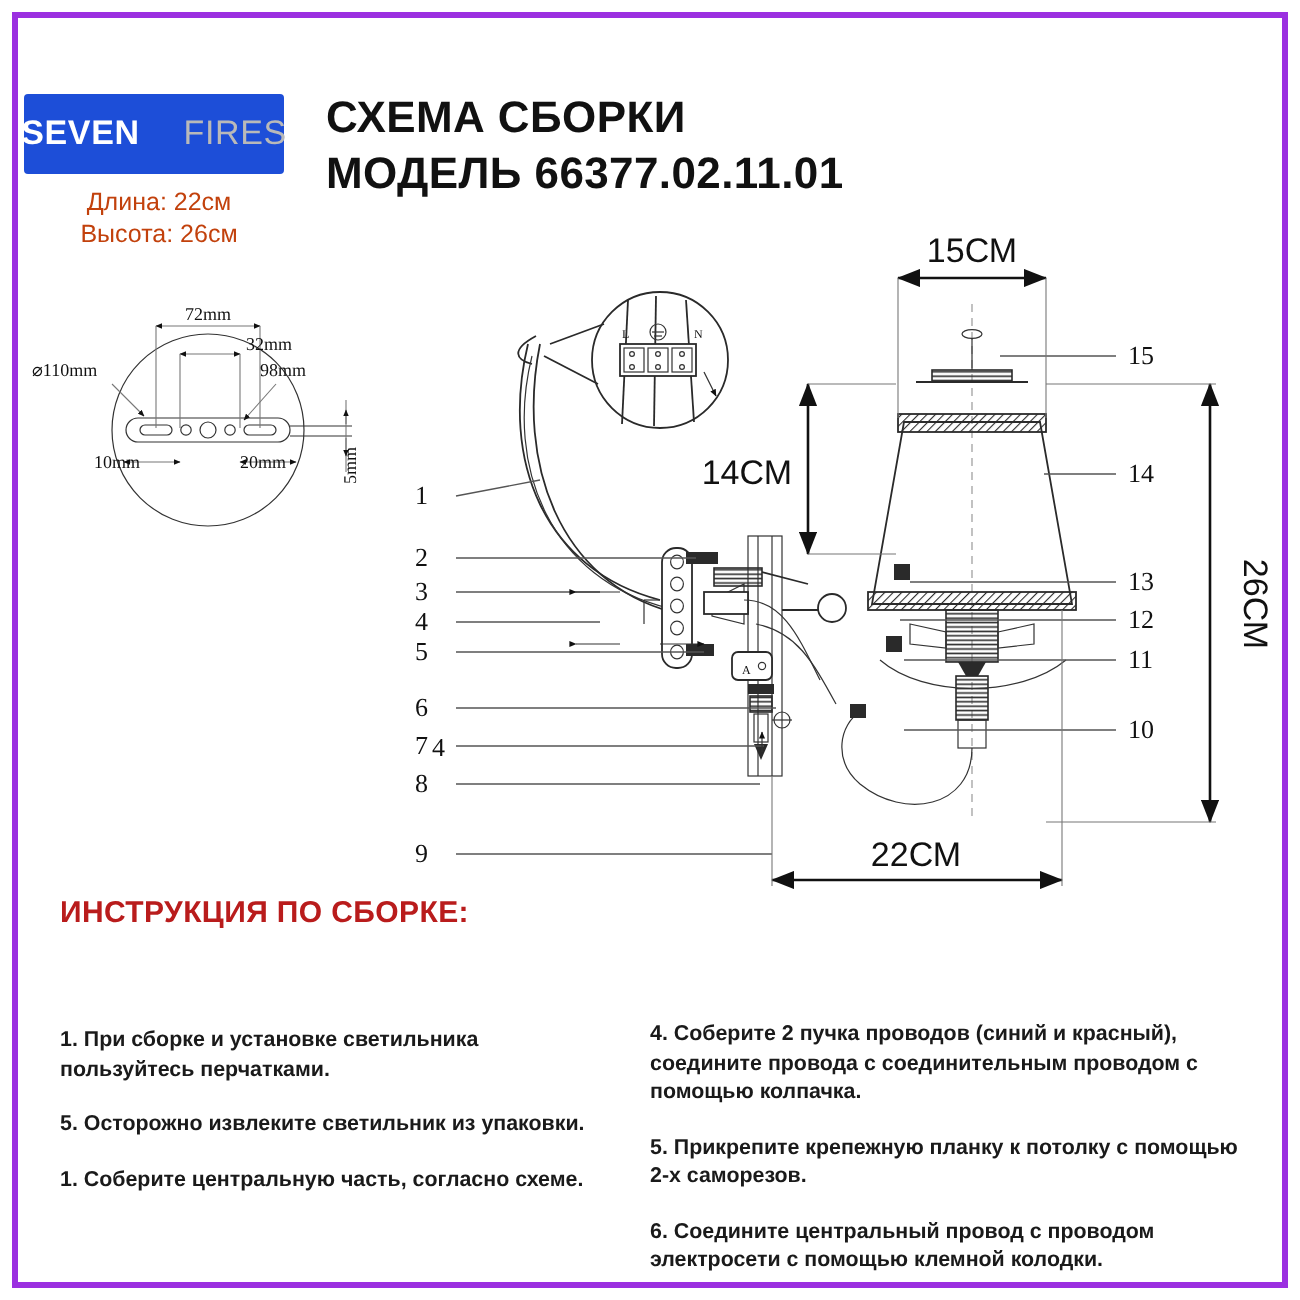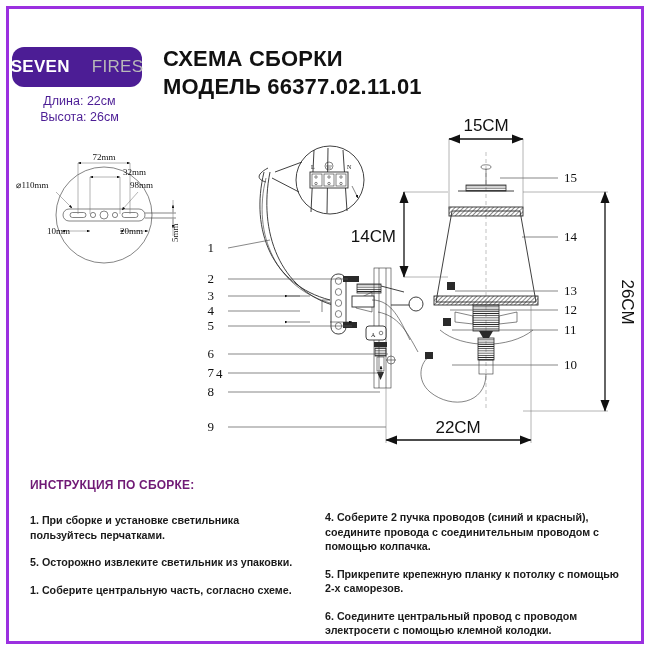--- a/index.html
+++ b/index.html
@@ -23,22 +23,22 @@
     border: 3px solid #9b30e0;
     box-sizing: border-box;
     pointer-events: none;
   }
 
   
   .logo-box {
     position: absolute;
     left: 12px; top: 47px;
     width: 130px; height: 40px;
-    background: #4c1d95;
-    border-radius: 12px;
+    background: #1d4ed8;
+    border-radius: 2px;
     display: flex;
     align-items: center;
     justify-content: center;
     letter-spacing: 0.3px;
   }
   .logo-seven {
     color: #ffffff;
     font-weight: bold;
     font-size: 17px;
   }
@@ -47,40 +47,40 @@
     font-weight: normal;
     font-size: 17px;
     margin-left: 22px;
   }
   .dims {
     position: absolute;
     left: 12px; top: 93px;
     width: 135px;
     text-align: center;
     font-size: 12.5px;
-    color: #4c1d95;
+    color: #c2410c;
     line-height: 16px;
   }
   .title {
     position: absolute;
     left: 163px; top: 45px;
     font-size: 22px;
     font-weight: bold;
     color: #111111;
     line-height: 28px;
     letter-spacing: 0.2px;
   }
 
   
   .instr-title {
     position: absolute;
-    left: 30px; top: 478px;
-    font-size: 12px;
+    left: 30px; top: 448px;
+    font-size: 15px;
     font-weight: bold;
-    color: #701a75;
+    color: #b91c1c;
     letter-spacing: 0.2px;
   }
   .instr-col {
     position: absolute;
     font-size: 10.7px;
     color: #1a1a1a;
     line-height: 14.5px;
   }
   .instr-left  { left: 30px;  top: 513px; width: 270px; }
   .instr-right { left: 325px; top: 510px; width: 300px; }

